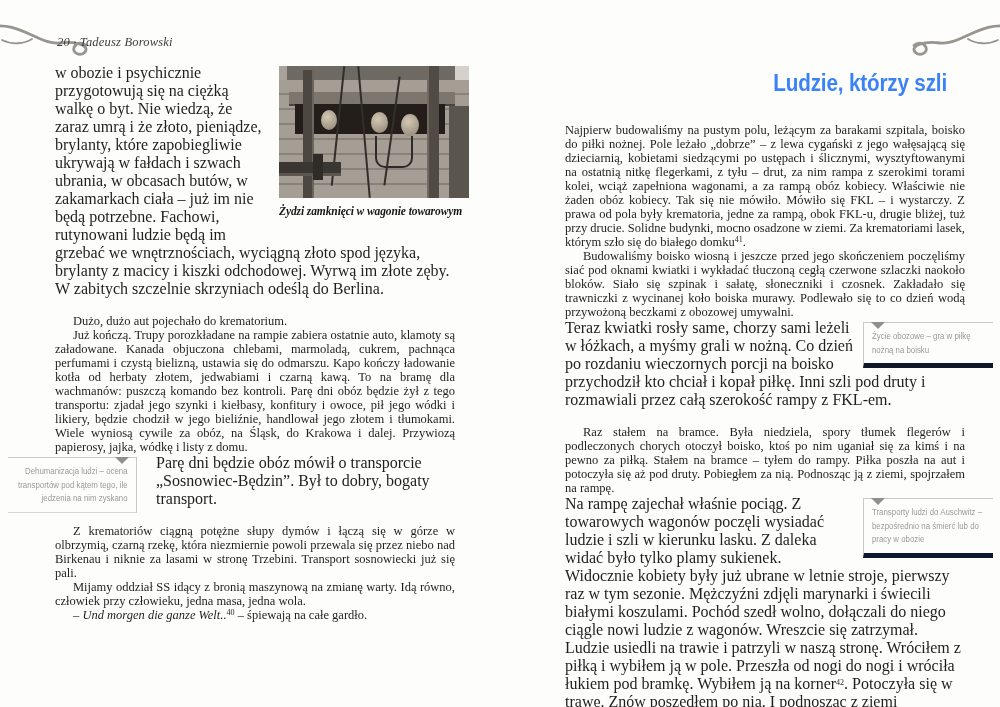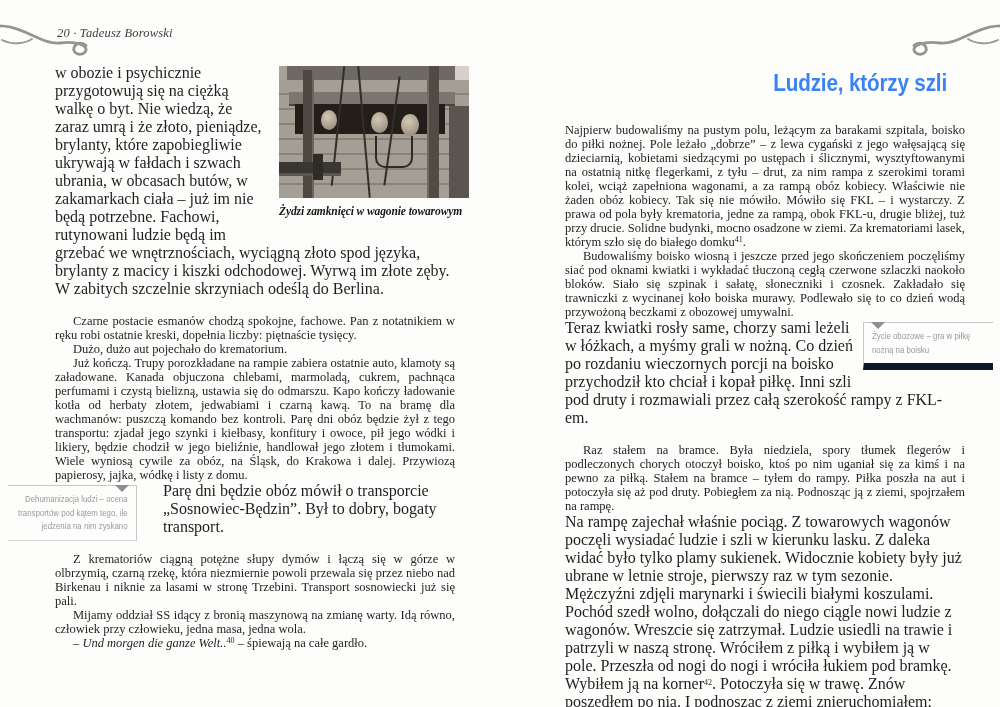--- a/index.html
+++ b/index.html
@@ -3,21 +3,21 @@
 <meta charset="utf-8">
 <style>
   html,body{margin:0;padding:0;background:#e8e8e8;}
   .stage{position:relative;width:1000px;height:707px;background:#fdfdfc;overflow:hidden;
          font-family:"Liberation Serif",serif;color:#1e1e1e;margin:0 auto;}
   
   .flourish{position:absolute;top:16px;width:122px;height:42px;color:#98948e;}
   .flourish.left{left:-8px;}
   .flourish.right{right:-8px;transform:scaleX(-1);}
   
-  .running-header{position:absolute;left:57px;top:26px;font-style:italic;font-size:12.5px;color:#3c3c3c;letter-spacing:.2px;}
+  .running-header{position:absolute;left:57px;top:35px;font-style:italic;font-size:12.5px;color:#3c3c3c;letter-spacing:.2px;}
   
   .page{position:absolute;top:64px;width:400px;}
   .page-left{left:55px;}
   .page-right{left:565px;top:66px;}
   
   .bp{margin:0;font-size:12.5px;line-height:14px;text-align:justify;text-indent:18px;}
   .bp.first{text-indent:0;}
   .it{font-style:italic;}
   sup.fn-sup{font-size:8px;line-height:0;vertical-align:4px;font-style:normal;}
   
@@ -48,27 +48,27 @@
   .ph-hook{left:96px;top:70px;width:34px;height:30px;border:2px solid #2e2a25;border-top:none;border-radius:0 0 10px 10px;background:transparent;}
   .ph-bar{left:0;top:96px;width:62px;height:11px;background:#3a3631;box-shadow:0 3px 0 #5c564f;}
   .ph-latch{left:34px;top:88px;width:10px;height:26px;background:#2f2b26;}
   figcaption{margin-top:7px;font-size:11.5px;font-style:italic;font-weight:600;color:#161616;white-space:nowrap;letter-spacing:-.1px;}
   
   .note{font-family:"Liberation Sans",sans-serif;font-size:9.5px;line-height:13.5px;color:#9a9a9c;
         box-sizing:border-box;position:relative;background:#fdfdfc;}
   .note .nt{display:block;width:121%;transform:scaleX(.826);}
   .note-arrow{position:absolute;top:-1px;width:0;height:0;border-left:7px solid transparent;
         border-right:7px solid transparent;border-top:7px solid #8f8f91;}
-  .note-left{float:left;width:129px;margin:3px 26px 5px -47px;padding:6px 8px 7px;
+  .note-left{float:left;width:129px;margin:3px 19px 5px -47px;padding:6px 8px 7px;
         border-top:1px solid #c9c9c9;border-right:1px solid #c9c9c9;border-bottom:1px solid #d6d6d6;
         text-align:right;}
   .note-left .nt{margin-left:-21%;transform-origin:100% 0;}
   .note-left .note-arrow{right:7px;}
   .note-right{float:right;width:130px;margin:3px -28px 5px 10px;padding:6px 8px 7px;
-        border-top:1px solid #c9c9c9;border-left:1px solid #c9c9c9;border-bottom:7px solid #0f172a;
+        border-top:1px solid #c9c9c9;border-left:1px solid #c9c9c9;border-bottom:5px solid #0f172a;
         text-align:left;}
   .note-right .nt{transform-origin:0 0;}
   .note-right .note-arrow{left:7px;}
   .clear{clear:both;}
 </style>
 </head>
 <body>
 
 <div class="stage">
 
@@ -104,21 +104,20 @@
           <div class="ph ph-chain ph-c3"></div>
           <div class="ph ph-hook"></div>
           <div class="ph ph-bar"></div>
           <div class="ph ph-latch"></div>
         </div>
         <figcaption>Żydzi zamknięci w wagonie towarowym</figcaption>
       </figure>
       <span><span>w obozie i psychicznie przygotowują się na ciężką walkę o byt. Nie wiedzą, że zaraz umrą i że złoto, pieniądze, brylanty, które zapobiegliwie ukrywają w fałdach i szwach ubrania, w obcasach butów, w zakamarkach ciała – już im nie będą potrzebne. Fachowi, rutynowani ludzie będą im grzebać we wnętrznościach, wyciągną złoto spod języka, brylanty z macicy i kiszki odchodowej. Wyrwą im złote zęby. W zabitych szczelnie skrzyniach odeślą do Berlina.</span></span>
     <p></p>
 
-    <p class="bp"><span><span>Czarne postacie esmanów chodzą spokojne, fachowe. Pan z notatnikiem w ręku robi ostatnie kreski, dopełnia liczby: piętnaście tysięcy.</span></span></p>
     <p class="bp"><span><span>Dużo, dużo aut pojechało do krematorium.</span></span></p>
     <p class="bp"><span><span>Już kończą. Trupy porozkładane na rampie zabiera ostatnie auto, klamoty są załadowane. Kanada objuczona chlebami, marmoladą, cukrem, pachnąca perfumami i czystą bielizną, ustawia się do odmarszu. Kapo kończy ładowanie kotła od herbaty złotem, jedwabiami i czarną kawą. To na bramę dla wachmanów: puszczą komando bez kontroli. Parę dni obóz będzie żył z tego transportu: zjadał jego szynki i kiełbasy, konfitury i owoce, pił jego wódki i likiery, będzie chodził w jego bieliźnie, handlował jego złotem i tłumokami. Wiele wyniosą cywile za obóz, na Śląsk, do Krakowa i dalej. Przywiozą papierosy, jajka, wódkę i listy z domu.</span></span></p>
 
     <p class="bp">
       </p><aside class="note note-left">
         <span class="note-arrow"></span>
         <span class="nt">Dehumanizacja ludzi – ocena transportów pod kątem tego, ile jedzenia na nim zyskano</span>
       </aside>
       <span><span>Parę dni będzie obóz mówił o transporcie „Sosnowiec-Będzin”. Był to dobry, bogaty transport.</span></span>
     <p></p>
@@ -143,21 +142,24 @@
       </p><aside class="note note-right">
         <span class="note-arrow"></span>
         <span class="nt">Życie obozowe – gra w piłkę nożną na boisku</span>
       </aside>
       <span><span>Teraz kwiatki rosły same, chorzy sami leżeli w łóżkach, a myśmy grali w nożną. Co dzień po rozdaniu wieczornych porcji na boisko przychodził kto chciał i kopał piłkę. Inni szli pod druty i rozmawiali przez całą szerokość rampy z FKL-em.</span></span>
     <p></p>
 
     <p class="bp"><span><span>Raz stałem na bramce. Była niedziela, spory tłumek flegerów i podleczonych chorych otoczył boisko, ktoś po nim uganiał się za kimś i na pewno za piłką. Stałem na bramce – tyłem do rampy. Piłka poszła na aut i potoczyła się aż pod druty. Pobiegłem za nią. Podnosząc ją z ziemi, spojrzałem na rampę.</span></span></p>
 
     <p class="bp">
-      </p>
+      </p><aside class="note note-right">
+        <span class="note-arrow"></span>
+        <span class="nt">Transporty ludzi do Auschwitz – bezpośrednio na śmierć lub do pracy w obozie</span>
+      </aside>
       <span><span>Na rampę zajechał właśnie pociąg. Z towarowych wagonów poczęli wysiadać ludzie i szli w kierunku lasku. Z daleka widać było tylko plamy sukienek. Widocznie kobiety były już ubrane w letnie stroje, pierwszy raz w tym sezonie. Mężczyźni zdjęli marynarki i świecili białymi koszulami. Pochód szedł wolno, dołączali do niego ciągle nowi ludzie z wagonów. Wreszcie się zatrzymał. Ludzie usiedli na trawie i patrzyli w naszą stronę. Wróciłem z piłką i wybiłem ją w pole. Przeszła od nogi do nogi i wróciła łukiem pod bramkę. Wybiłem ją na korner</span><sup class="fn-sup">42</sup><span>. Potoczyła się w trawę. Znów poszedłem po nią. I podnosząc z ziemi znieruchomiałem: rampa była pusta. Nie pozostał</span></span>
     <p></p>
 
     <div class="clear"></div>
     
     
     
   </section>
 
 </div>

